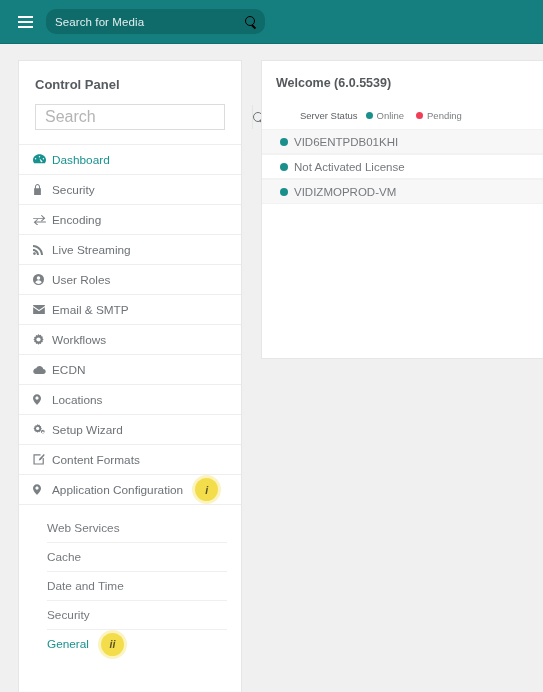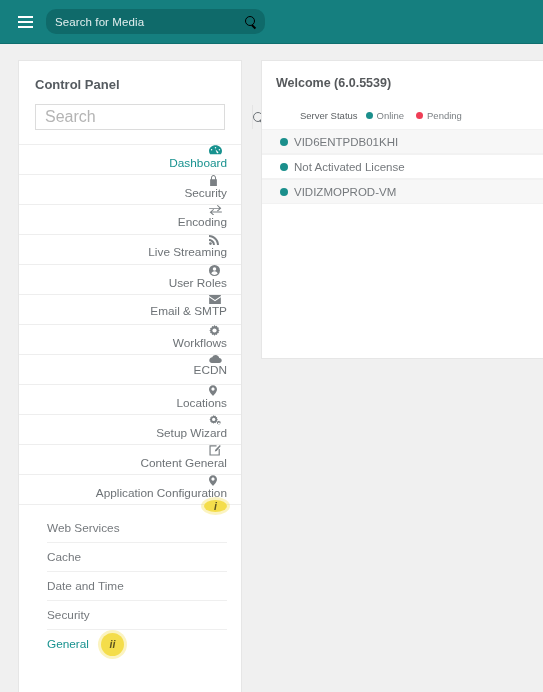--- a/index.html
+++ b/index.html
@@ -73,25 +73,25 @@
     font-family: "Liberation Sans", sans-serif;
   }
   .search-box input::placeholder { color: #b4b4b4; }
   .search-box .sb {
     width: 29px; border-left: 1px solid #e4e4e4;
     display: flex; align-items: center; justify-content: center;
     color: #6b7176; cursor: pointer;
   }
 
   .nav-item {
-    display: flex; align-items: flex-end;
+    display: flex; align-items: center;
     height: 30px; padding: 0 14px;
     border-top: 1px solid #eeeeee;
     font-size: 11.8px; color: #6d7276;
-    cursor: pointer; white-space: nowrap; flex-direction: column;
+    cursor: pointer; white-space: nowrap;
   }
   .nav-item:first-of-type { border-top: 0; }
   .nav-item.active { color: #18928f; }
   .nav-item.active .ni-ico { color: #18928f; }
   .ni-ico {
     width: 18px; min-width: 18px; color: #7b8084;
     display: inline-flex; align-items: center; justify-content: flex-start;
     font-size: 11px;
   }
   .ni-ico svg { display: block; }
@@ -277,21 +277,21 @@
         <span class="ni-label">Setup Wizard</span>
       </div>
 
       <div class="nav-item">
         <span class="ni-ico">
           <svg width="12" height="11" viewBox="0 0 13 12">
               <path fill="none" stroke="currentColor" stroke-width="1.3" d="M8.2.9H1.1v10h10V4.3"></path>
               <path fill="currentColor" d="M12.8 1.1l-1-1-5 5-.5 2 2-.5 4.5-5.5z"></path>
             </svg>
         </span>
-        <span class="ni-label">Content General</span>
+        <span class="ni-label">Content Formats</span>
       </div>
 
       <div class="nav-item">
         <span class="ni-ico">
           <svg width="8" height="11" viewBox="0 0 9 12">
               <path fill="currentColor" d="M4.5 0C2 0 0 2 0 4.5 0 7.9 4.5 12 4.5 12S9 7.9 9 4.5C9 2 7 0 4.5 0zm0 6.2c-1 0-1.8-.8-1.8-1.8s.8-1.8 1.8-1.8 1.8.8 1.8 1.8-.8 1.8-1.8 1.8z"></path>
             </svg>
         </span>
         <span class="ni-label">Application Configuration</span>
         <span class="badge">i</span>

